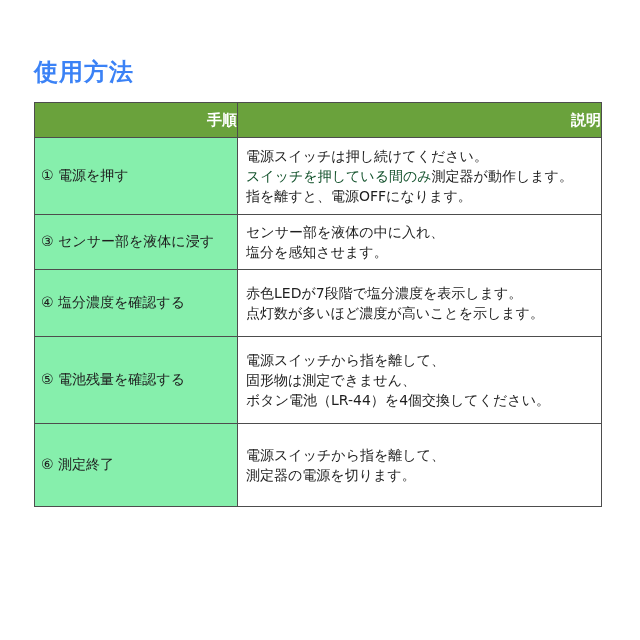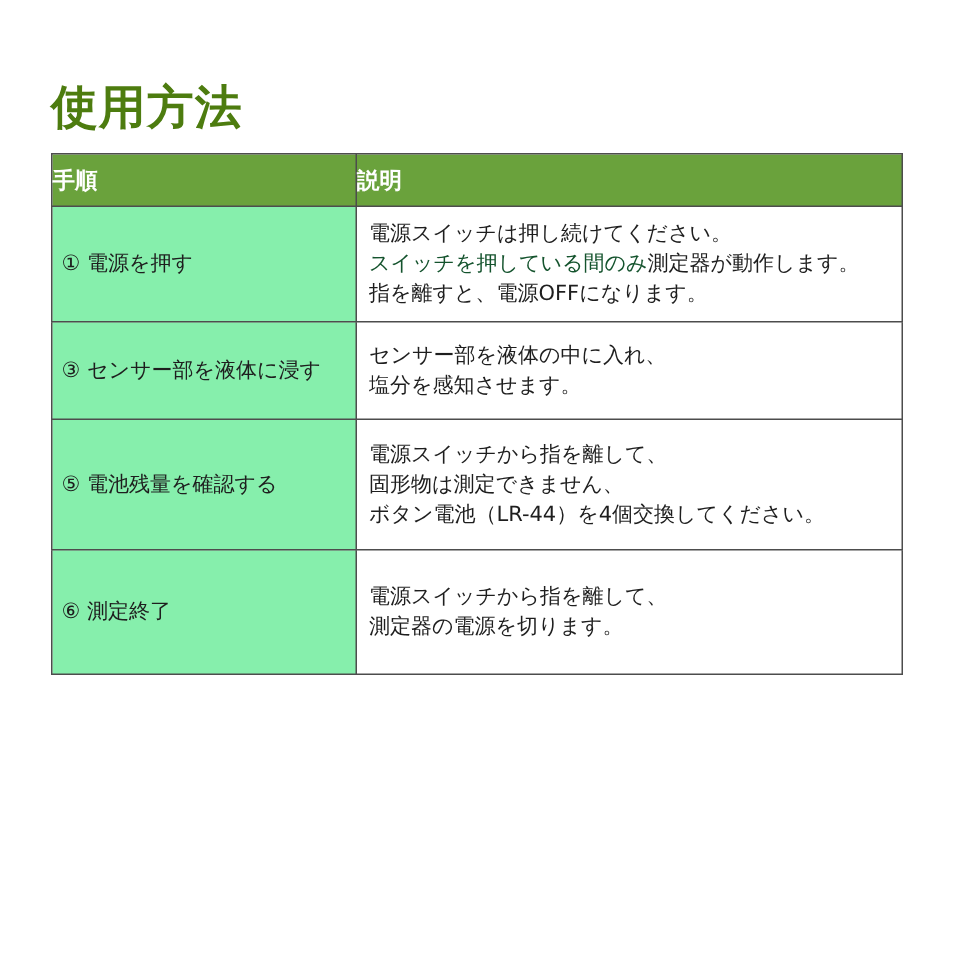--- a/index.html
+++ b/index.html
@@ -2,32 +2,32 @@
 <html><head>
   <meta charset="utf-8">
   <style>
     html, body { margin: 0; padding: 0; background: #ffffff; }
     body {
       width: 640px; height: 640px; position: relative; overflow: hidden;
       font-family: "DejaVu Sans", "Liberation Sans", sans-serif;
     }
     .title {
       position: absolute; left: 34px; top: 52px;
-      font-size: 31px; font-weight: bold; color: #4d7c0f;
+      font-size: 24px; font-weight: bold; color: #3b82f6;
       letter-spacing: 1px; line-height: 40px;
     }
     table.steps {
       position: absolute; left: 34px; top: 102px;
       width: 568px; border-collapse: collapse;
       border: 1.5px solid #555;
     }
     table.steps th {
       background: #6aa23c; color: #ffffff;
       font-size: 15px; font-weight: bold; height: 34px; padding: 0;
-      border: 1px solid #4d4d4d; text-align: left; margin-top: 42px;
+      border: 1px solid #4d4d4d; text-align: right; margin-top: 42px;
     }
     table.steps td {
       border: 1px solid #4d4d4d; vertical-align: middle;
       font-size: 14px; font-weight: normal; color: #1e1e1e;
     }
     td.step {
       background: #86efac; width: 196px; padding: 0 0 0 6px;
       font-size: 15px; white-space: nowrap;
     }
     td.desc {
@@ -51,25 +51,32 @@
   </thead>
   <tbody>
     <tr style="height:77px">
       <td class="step">① 電源を押す</td>
       <td class="desc">
         <span class="line"><span>電源スイッチは押し続けてください。</span></span>
         <span class="line"><span class="red">スイッチを押している間のみ</span><span>測定器が動作します。</span></span>
         <span class="line"><span>指を離すと、電源OFFになります。</span></span>
       </td>
     </tr>
-    <tr style="height:65px">
+    <tr style="height:55px">
       <td class="step">③ センサー部を液体に浸す</td>
       <td class="desc">
         <span class="line"><span>センサー部を液体の中に入れ、</span></span>
         <span class="line"><span>塩分を感知させます。</span></span>
+      </td>
+    </tr>
+    <tr style="height:67px">
+      <td class="step">④ 塩分濃度を確認する</td>
+      <td class="desc">
+        <span class="line"><span>赤色LEDが7段階で塩分濃度を表示します。</span></span>
+        <span class="line"><span>点灯数が多いほど濃度が高いことを示します。</span></span>
       </td>
     </tr>
     <tr style="height:87px">
       <td class="step">⑤ 電池残量を確認する</td>
       <td class="desc">
         <span class="line"><span>電源スイッチから指を離して、</span></span>
         <span class="line"><span>固形物は測定できません、</span></span>
         <span class="line"><span>ボタン電池（LR-44）を4個交換してください。</span></span>
       </td>
     </tr>

